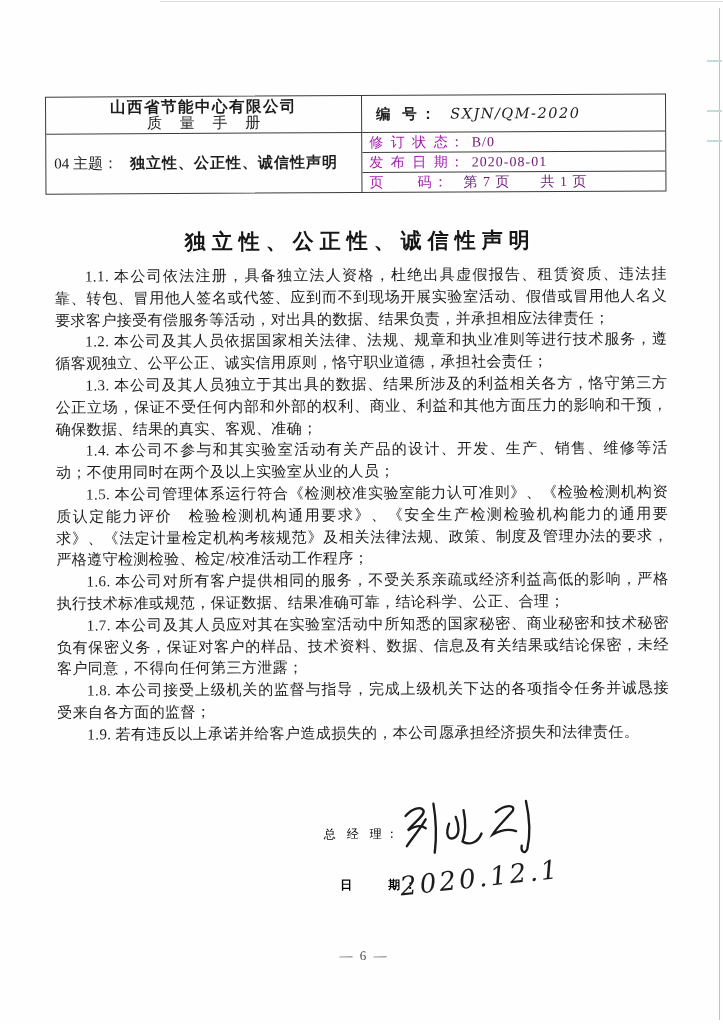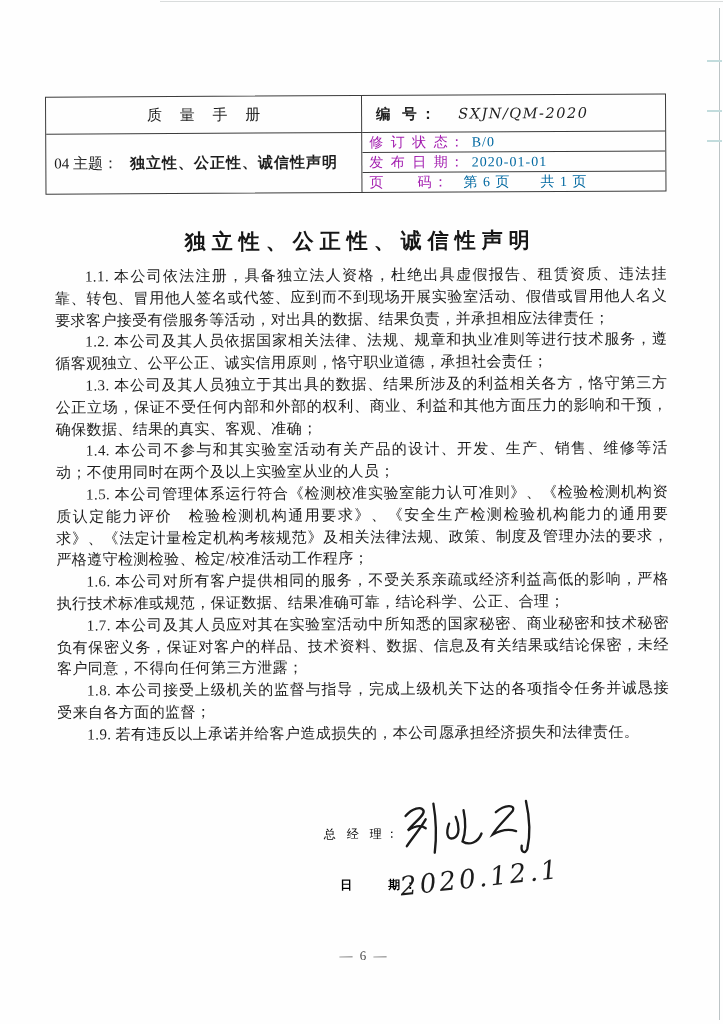--- a/index.html
+++ b/index.html
@@ -27,29 +27,29 @@
     display:grid; grid-template-columns:316px 1fr; grid-template-rows:37px 1fr;
     border:1.6px solid #3c3c3c;
   }
   .htable .cell { overflow:hidden; }
   .cell-company { border-right:1.4px solid #3c3c3c; border-bottom:1.4px solid #3c3c3c;
     display:flex; flex-direction:column; align-items:center; justify-content:center; }
   .company { font-weight:bold; font-size:15.5px; letter-spacing:1.5px; line-height:17px; }
   .manual  { font-weight:normal; font-size:15px; letter-spacing:7px; line-height:17px; text-indent:7px; }
   .cell-docnum { border-bottom:1.4px solid #3c3c3c; display:flex; align-items:center; padding-left:14px; font-size:14.5px; }
   .docnum-label { letter-spacing:4px; color:#222;font-weight:bold; }
-  .docnum-val { font-style:italic; font-family:"DejaVu Serif",serif; margin-left:19px; letter-spacing:1.5px; color:#222; }
+  .docnum-val { font-style:italic; font-family:"DejaVu Serif",serif; margin-left:11px; letter-spacing:1.5px; color:#222; }
   .cell-subject { border-right:1.4px solid #3c3c3c; display:flex; align-items:center; padding-left:8px; }
   .subject-label { font-weight:normal; font-size:15px; }
   .subject-val { font-weight:bold; font-size:15px; margin-left:12px; letter-spacing:1px; }
   .cell-meta { display:flex; flex-direction:column; }
   .hrow { flex:1; display:flex; align-items:center; padding-left:7px; font-size:14px; border-bottom:1.3px solid #3c3c3c; }
   .hrow.last { border-bottom:none; }
   .hlabel { letter-spacing:2px; min-width:88px; color:#a21caf; }
-  .hval { margin-left:6px; letter-spacing:1px; color:#0369a1; }
+  .hval { margin-left:6px; letter-spacing:1px; color:#701a75; }
 
   
   .title {
     position:absolute; top:227px; left:0; width:100%;
     text-align:center; font-size:21px; font-weight:bold; letter-spacing:6px; color:#161616;
   }
 
   
   .bodytext { position:absolute; left:56px; top:265px; width:612px; }
   .para {
@@ -82,42 +82,43 @@
   <div class="scan-top-line"></div>
   <div class="scan-right-line"></div>
   <div class="scan-tick tick1"></div>
   <div class="scan-tick tick2"></div>
   <div class="scan-tick tick3"></div>
 
   <div class="content">
 
     <div class="htable">
       <div class="cell cell-company">
+        <div class="company">山西省节能中心有限公司</div>
         <div class="manual">质 量 手 册</div>
       </div>
       <div class="cell cell-docnum">
         <span class="docnum-label">编 号：</span>
         <span class="docnum-val">SXJN/QM-2020</span>
       </div>
       <div class="cell cell-subject">
         <span class="subject-label">04 主题：</span>
         <span class="subject-val">独立性、公正性、诚信性声明</span>
       </div>
       <div class="cell cell-meta">
         <div class="hrow">
           <span class="hlabel">修 订 状 态：</span>
           <span class="hval">B/0</span>
         </div>
         <div class="hrow">
           <span class="hlabel">发 布 日 期：</span>
-          <span class="hval">2020-01-01</span>
+          <span class="hval">2020-08-01</span>
         </div>
         <div class="hrow last">
           <span class="hlabel">页　　码：</span>
-          <span class="hval">第 6 页　　共 1 页</span>
+          <span class="hval">第 7 页　　共 1 页</span>
         </div>
       </div>
     </div>
 
     <h1 class="title">独立性、公正性、诚信性声明</h1>
 
     <div class="bodytext">
         <p class="para">1.1. 本公司依法注册，具备独立法人资格，杜绝出具虚假报告、租赁资质、违法挂靠、转包、冒用他人签名或代签、应到而不到现场开展实验室活动、假借或冒用他人名义要求客户接受有偿服务等活动，对出具的数据、结果负责，并承担相应法律责任；</p>
         <p class="para">1.2. 本公司及其人员依据国家相关法律、法规、规章和执业准则等进行技术服务，遵循客观独立、公平公正、诚实信用原则，恪守职业道德，承担社会责任；</p>
         <p class="para">1.3. 本公司及其人员独立于其出具的数据、结果所涉及的利益相关各方，恪守第三方公正立场，保证不受任何内部和外部的权利、商业、利益和其他方面压力的影响和干预，确保数据、结果的真实、客观、准确；</p>

